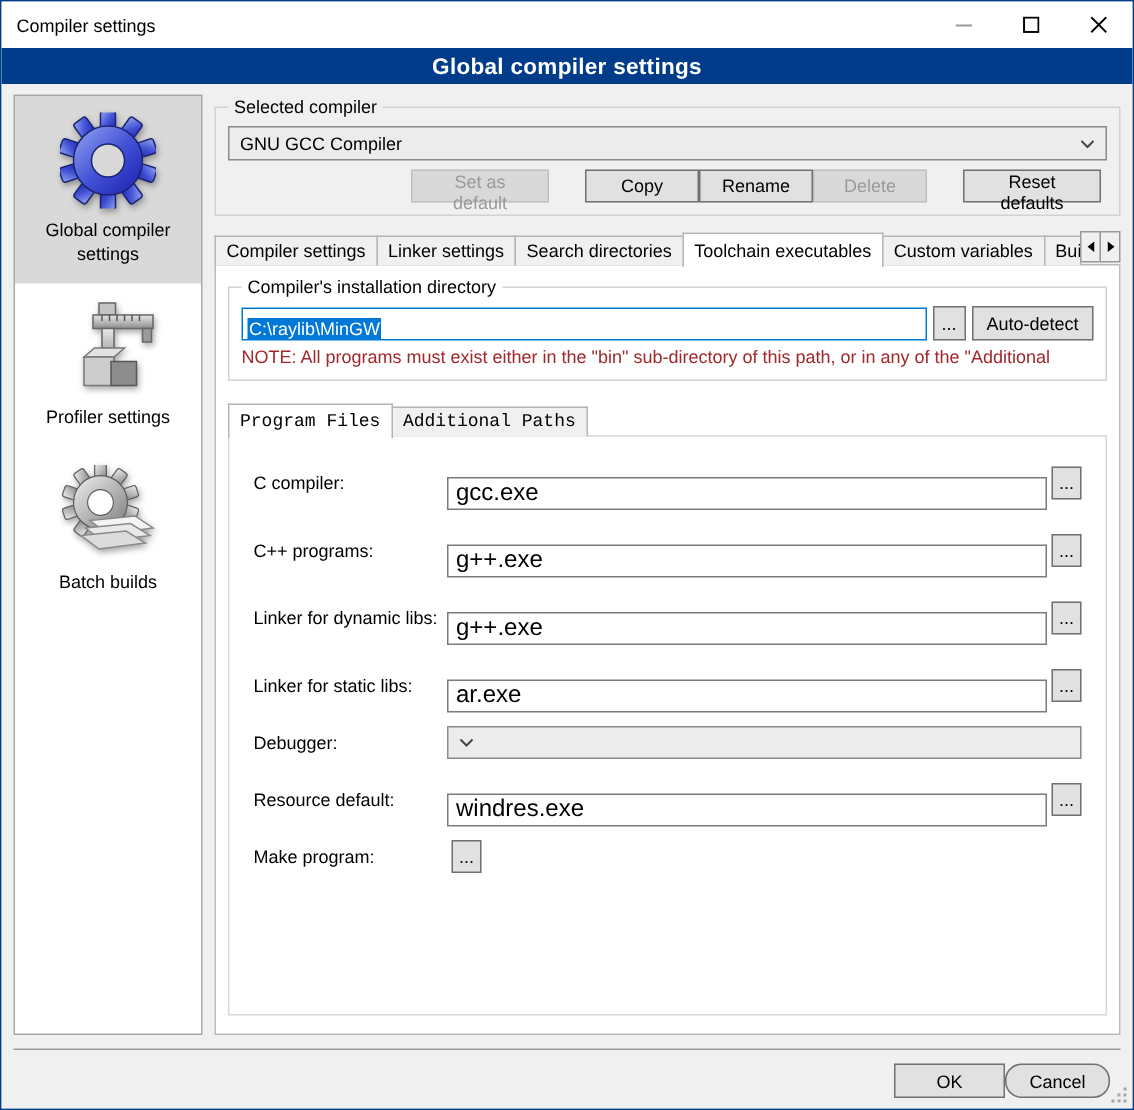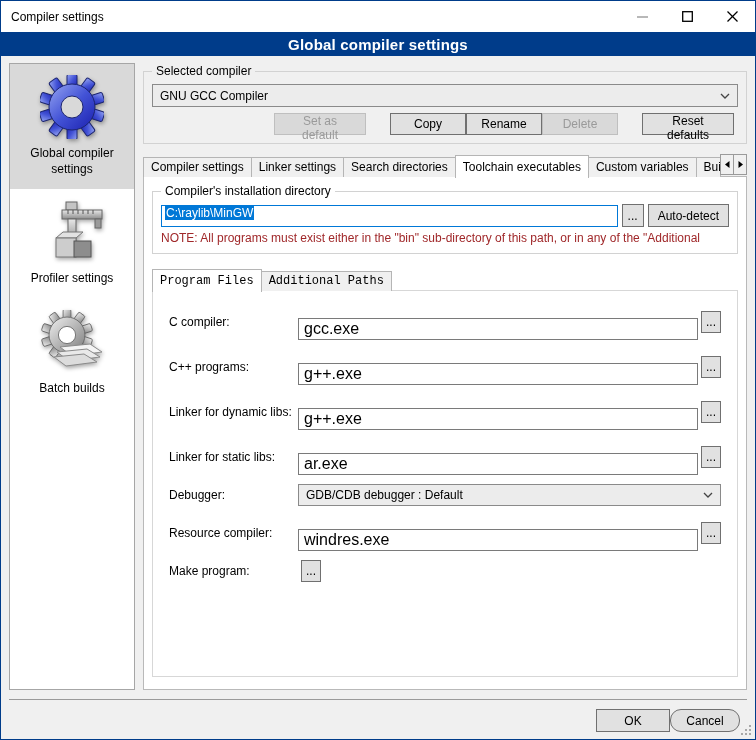--- a/index.html
+++ b/index.html
@@ -54,21 +54,21 @@
   .tab.active{ background:#fff; height:23px; line-height:23px; margin-bottom:-1px; z-index:3; position:relative; }
   .tab.clipped{ max-width:46px; overflow:hidden; padding-right:0; }
   .tabarrows{ margin-left:auto; display:flex; align-self:flex-start; gap:0; }
   .tabarrow{ width:14px; height:21px; background:#f0f0f0; border:1px solid #9a9a9a; display:flex;
     align-items:center; justify-content:center; padding:0; cursor:default; }
   .tabarrow + .tabarrow{ margin-left:-1px; }
   .tabpanel{ flex:1; background:#fff; border:1px solid #b9b9b9; margin-top:-1px; padding:14px 8px 12px 8px;
     display:flex; flex-direction:column; min-height:0; position:relative; z-index:1; }
   
   .dirrow{ display:flex; align-items:center; gap:4px; }
-  .dirinput{ flex:1; height:22px; border:1px solid #0078d7; background:#fff; display:flex; align-items:flex-start;
+  .dirinput{ flex:1; height:22px; border:1px solid #0078d7; background:#fff; display:flex; align-items:flex-end;
     padding:0 3px; overflow:hidden; }
   .dirinput .sel{ background:#0078d7; color:#fff; padding:0 1px; white-space:pre; }
   .browse{ width:22px; height:23px; padding:0; }
   .autodetect{ height:23px; padding:0 9px; }
   .note{ color:#a0282a; margin-top:4px; white-space:nowrap; overflow:hidden; }
   
   .innerstrip{ margin-top:14px;font-family:Liberation Mono, monospace; }
   .innerpanel{ flex:1; background:#fff; border:1px solid #d7d7d7; margin-top:-1px; padding:13px 16px;
     display:flex; flex-direction:column; gap:9px; position:relative; z-index:1; }
   .frow{ display:flex; align-items:center; }
@@ -284,29 +284,28 @@
 
             <div class="frow">
               <label class="flabel">Linker for static libs:</label>
               <input class="tinput" value="ar.exe" style="">
               <button class="btn browse2">...</button>
             </div>
 
             <div class="frow">
               <label class="flabel">Debugger:</label>
               <div class="combo fcombo">
-                <span class="cval">GDB/CDB debugger : Default</span>
                 <svg width="10" height="6">
                     <polyline points="1,1 5,5 9,1" fill="none" stroke="#444" stroke-width="1.3"></polyline>
                   </svg>
               </div>
             </div>
 
             <div class="frow">
-              <label class="flabel">Resource compiler:</label>
+              <label class="flabel">Resource default:</label>
               <input class="tinput" value="windres.exe" style="">
               <button class="btn browse2">...</button>
             </div>
 
             <div class="frow">
               <label class="flabel">Make program:</label>
               <button class="btn browse2">...</button>
             </div>
 
           </div>

